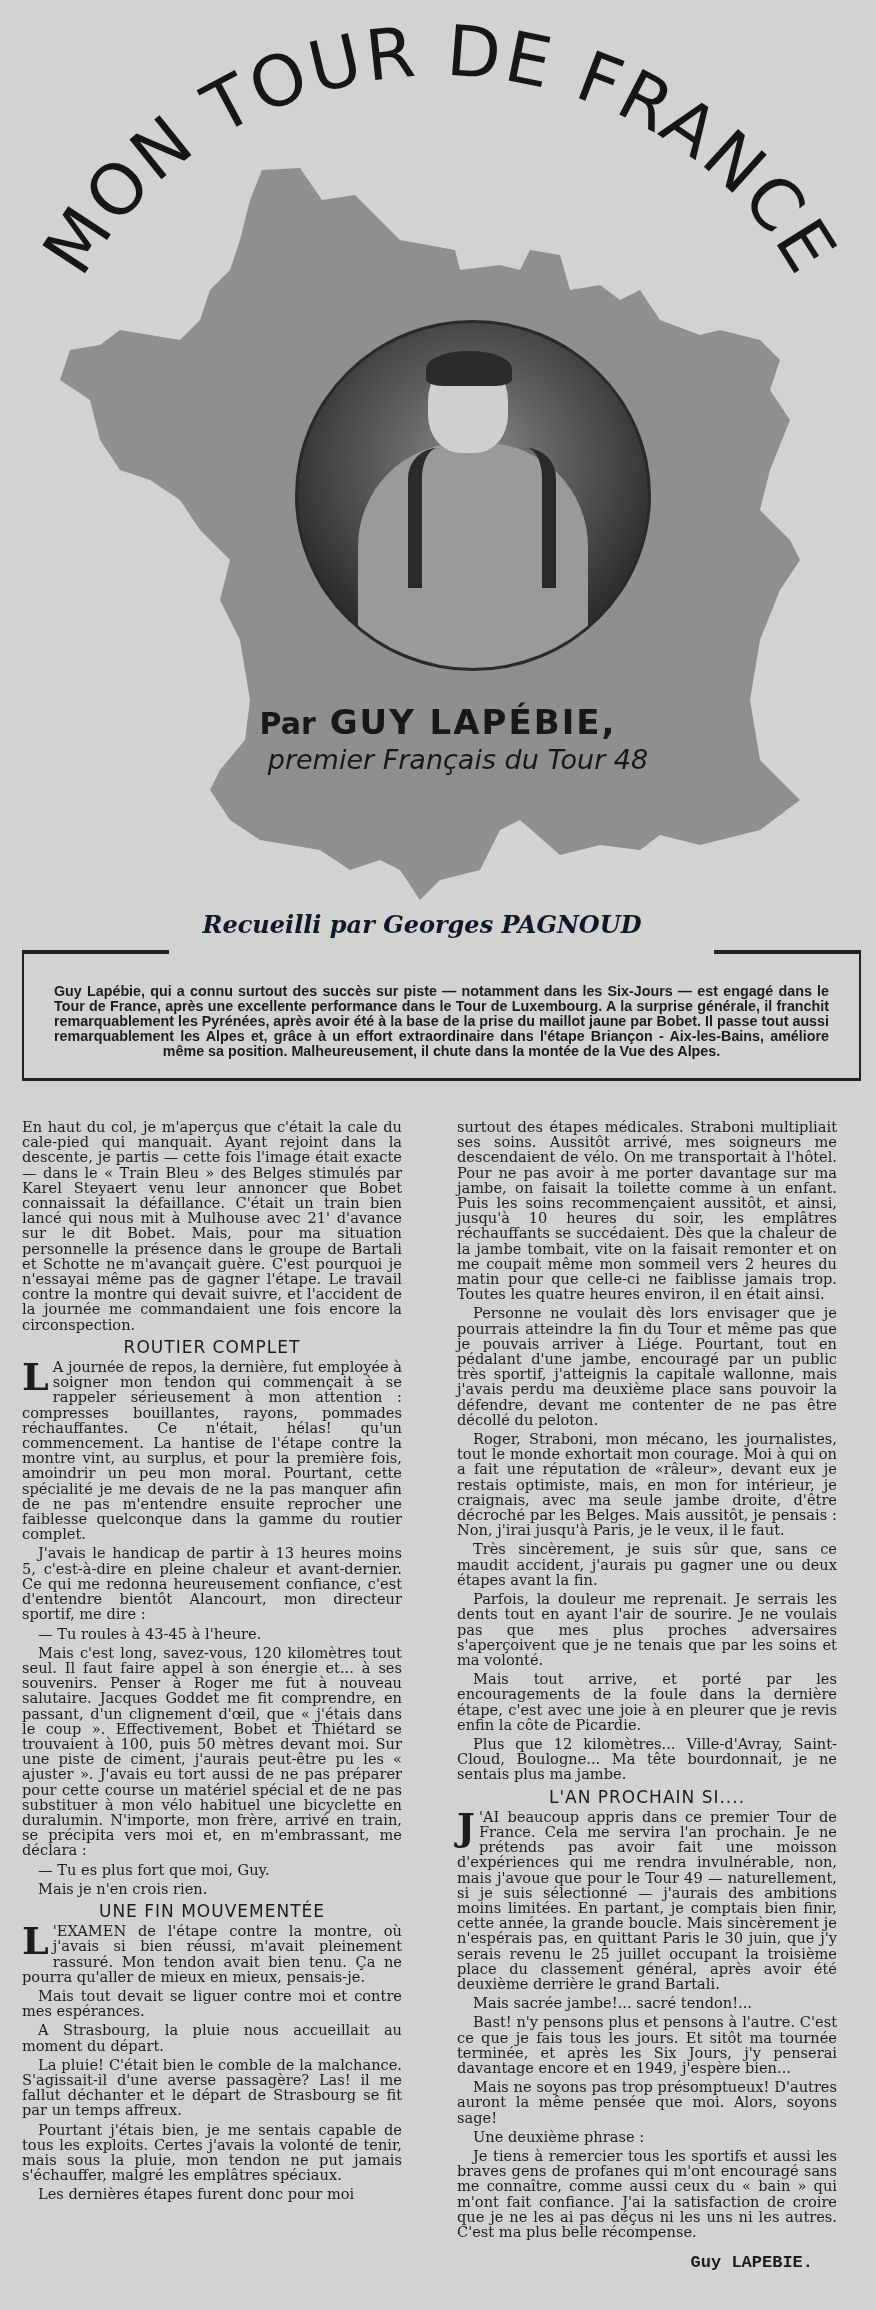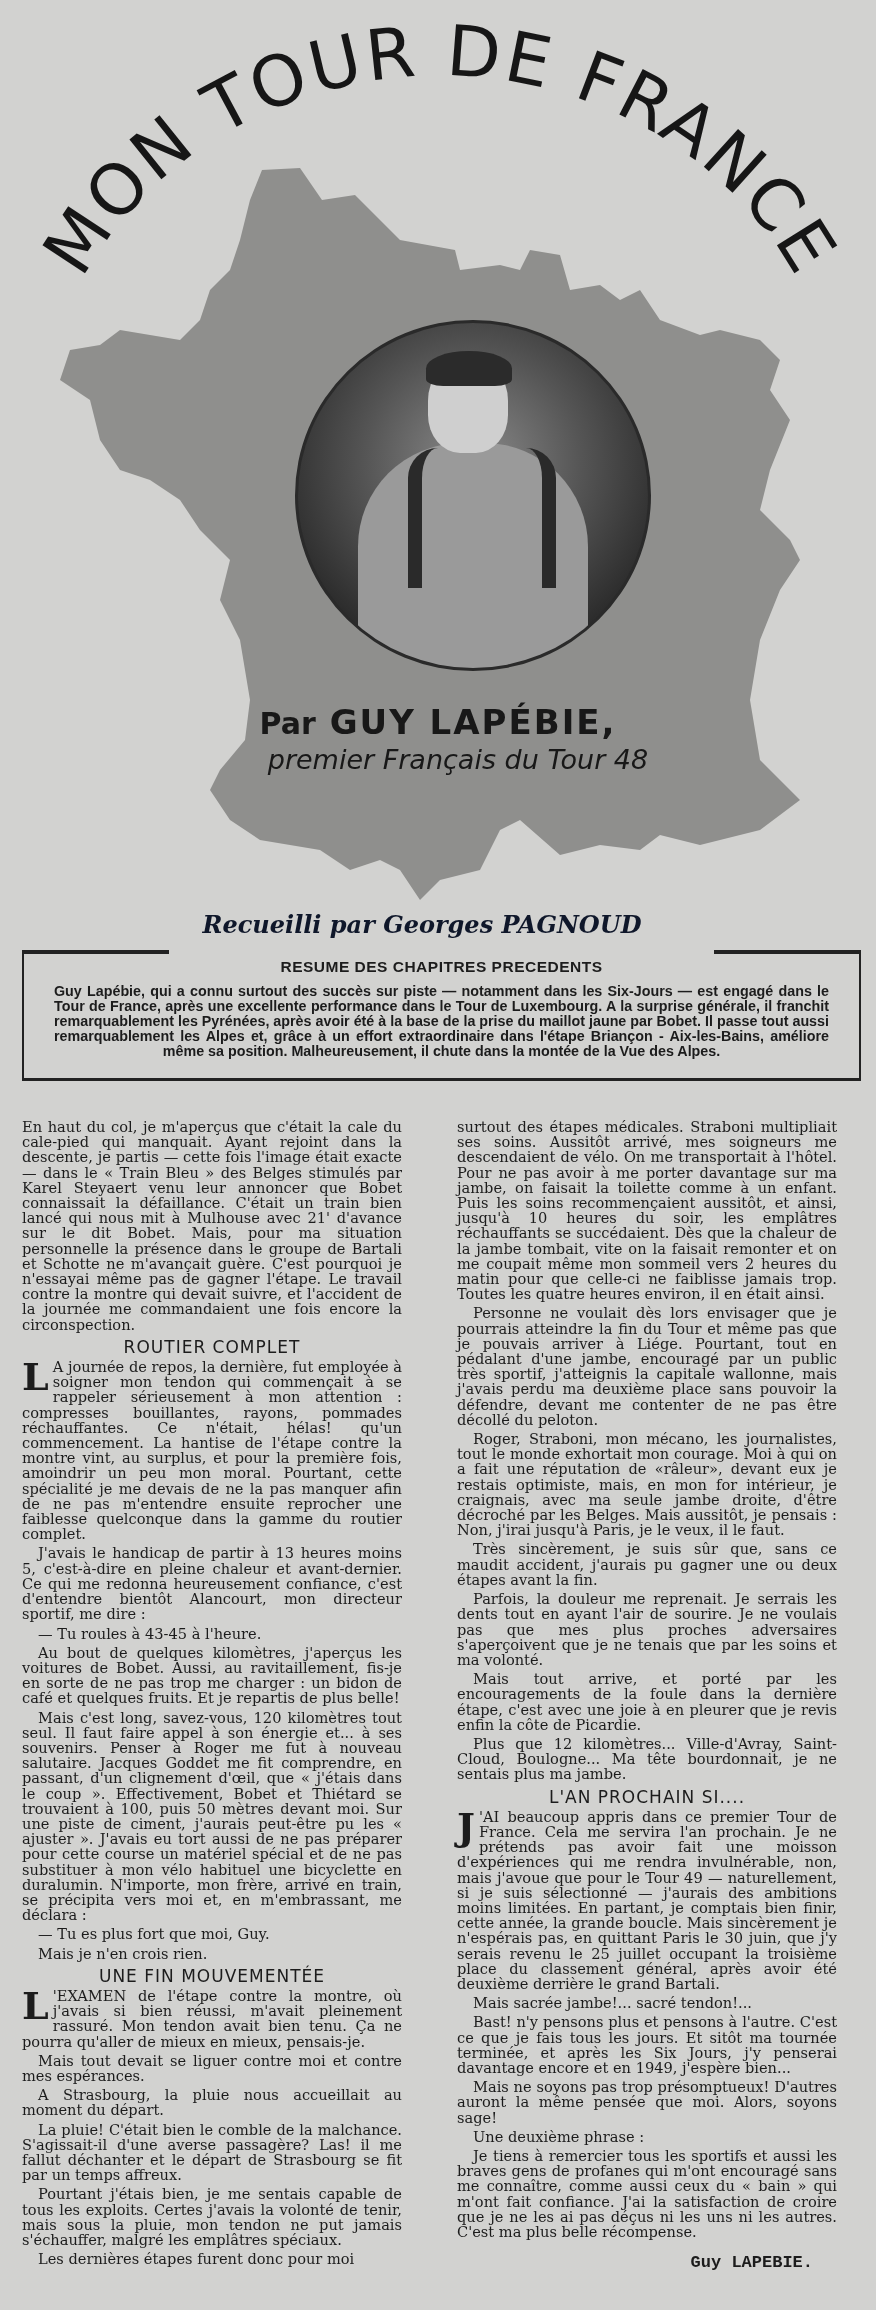--- a/index.html
+++ b/index.html
@@ -53,31 +53,29 @@
   <div class="byline byline-name">
     <span class="par">Par</span>
     <span>GUY LAPÉBIE,</span>
   </div>
   <div class="byline byline-sub">premier Français du Tour 48</div>
 </div>
 
 <div class="recueilli">Recueilli par Georges PAGNOUD</div>
 
 <div class="resume-box">
-  <div class="resume-title">RESUME DES CHAPITRES PRECEDENTS</div>
   <div class="resume-text">Guy Lapébie, qui a connu surtout des succès sur piste — notamment dans les Six-Jours — est engagé dans le Tour de France, après une excellente performance dans le Tour de Luxembourg. A la surprise générale, il franchit remarquablement les Pyrénées, après avoir été à la base de la prise du maillot jaune par Bobet. Il passe tout aussi remarquablement les Alpes et, grâce à un effort extraordinaire dans l'étape Briançon - Aix-les-Bains, améliore même sa position. Malheureusement, il chute dans la montée de la Vue des Alpes.</div>
 </div>
 
 <div class="col col-left">
   <p class="noindent">En haut du col, je m'aperçus que c'était la cale du cale-pied qui manquait. Ayant rejoint dans la descente, je partis — cette fois l'image était exacte — dans le « Train Bleu » des Belges stimulés par Karel Steyaert venu leur annoncer que Bobet connaissait la défaillance. C'était un train bien lancé qui nous mit à Mulhouse avec 21' d'avance sur le dit Bobet. Mais, pour ma situation personnelle la présence dans le groupe de Bartali et Schotte ne m'avançait guère. C'est pourquoi je n'essayai même pas de gagner l'étape. Le travail contre la montre qui devait suivre, et l'accident de la journée me commandaient une fois encore la circonspection.</p>
   <div class="sub">ROUTIER COMPLET</div>
   <p class="noindent"><span class="dropcap">L</span><span>A journée de repos, la dernière, fut employée à soigner mon tendon qui commençait à se rappeler sérieusement à mon attention : compresses bouillantes, rayons, pommades réchauffantes. Ce n'était, hélas! qu'un commencement. La hantise de l'étape contre la montre vint, au surplus, et pour la première fois, amoindrir un peu mon moral. Pourtant, cette spécialité je me devais de ne la pas manquer afin de ne pas m'entendre ensuite reprocher une faiblesse quelconque dans la gamme du routier complet.</span></p>
   <p>J'avais le handicap de partir à 13 heures moins 5, c'est-à-dire en pleine chaleur et avant-dernier. Ce qui me redonna heureusement confiance, c'est d'entendre bientôt Alancourt, mon directeur sportif, me dire :</p>
   <p>— Tu roules à 43-45 à l'heure.</p>
-  <p>Au bout de quelques kilomètres, j'aperçus les voitures de Bobet. Aussi, au ravitaillement, fis-je en sorte de ne pas trop me charger : un bidon de café et quelques fruits. Et je repartis de plus belle!</p>
   <p>Mais c'est long, savez-vous, 120 kilomètres tout seul. Il faut faire appel à son énergie et... à ses souvenirs. Penser à Roger me fut à nouveau salutaire. Jacques Goddet me fit comprendre, en passant, d'un clignement d'œil, que « j'étais dans le coup ». Effectivement, Bobet et Thiétard se trouvaient à 100, puis 50 mètres devant moi. Sur une piste de ciment, j'aurais peut-être pu les « ajuster ». J'avais eu tort aussi de ne pas préparer pour cette course un matériel spécial et de ne pas substituer à mon vélo habituel une bicyclette en duralumin. N'importe, mon frère, arrivé en train, se précipita vers moi et, en m'embrassant, me déclara :</p>
   <p>— Tu es plus fort que moi, Guy.</p>
   <p>Mais je n'en crois rien.</p>
   <div class="sub">UNE FIN MOUVEMENTÉE</div>
   <p class="noindent"><span class="dropcap">L</span><span>'EXAMEN de l'étape contre la montre, où j'avais si bien réussi, m'avait pleinement rassuré. Mon tendon avait bien tenu. Ça ne pourra qu'aller de mieux en mieux, pensais-je.</span></p>
   <p>Mais tout devait se liguer contre moi et contre mes espérances.</p>
   <p>A Strasbourg, la pluie nous accueillait au moment du départ.</p>
   <p>La pluie! C'était bien le comble de la malchance. S'agissait-il d'une averse passagère? Las! il me fallut déchanter et le départ de Strasbourg se fit par un temps affreux.</p>
   <p>Pourtant j'étais bien, je me sentais capable de tous les exploits. Certes j'avais la volonté de tenir, mais sous la pluie, mon tendon ne put jamais s'échauffer, malgré les emplâtres spéciaux.</p>
   <p>Les dernières étapes furent donc pour moi</p>

